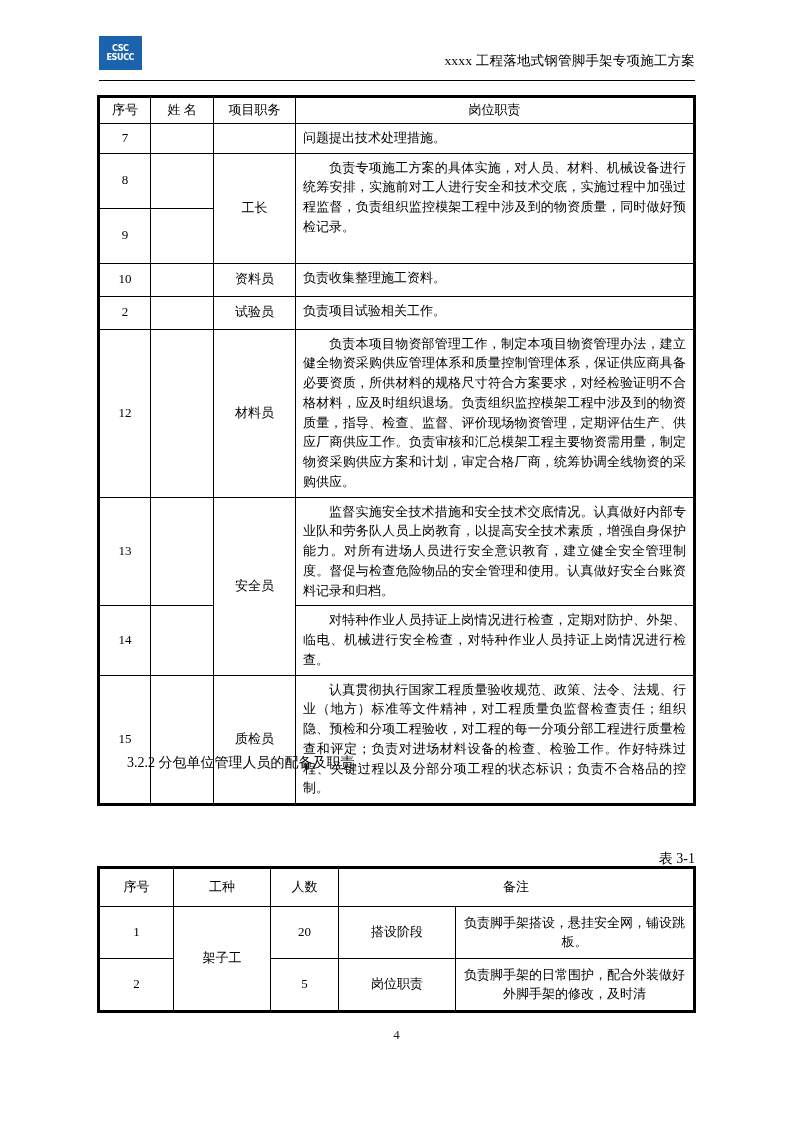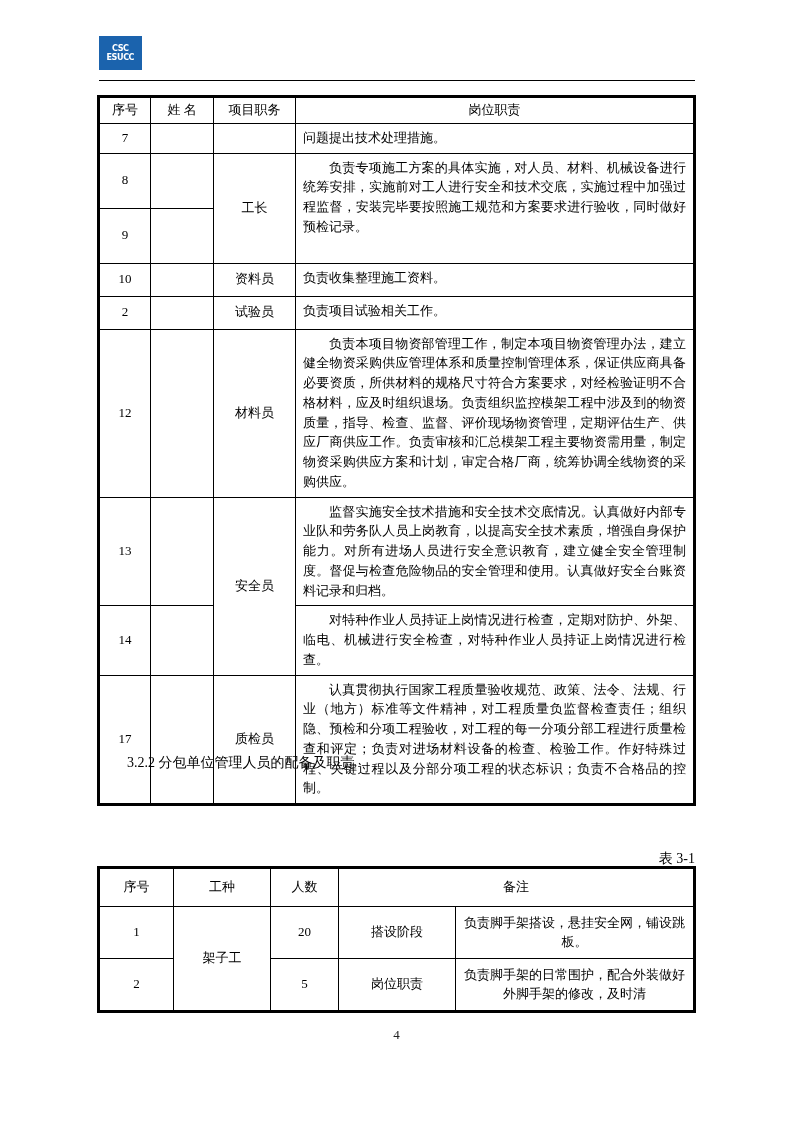--- a/index.html
+++ b/index.html
@@ -140,20 +140,21 @@
 
 <div class="page">
 
   <div class="header">
     <div class="logo">
       <div class="logo-inner">
         <span>CSC</span>
         <span>ESUCC</span>
       </div>
     </div>
+    <div class="header-title">xxxx 工程落地式钢管脚手架专项施工方案</div>
   </div>
   <div class="header-rule"></div>
 
   <div class="table-wrap" id="table1-wrap">
     <table class="doc-table">
       <colgroup>
         <col style="width:51px">
         <col style="width:63px">
         <col style="width:82px">
         <col>
@@ -170,21 +171,21 @@
           <td class="num">7</td>
           <td></td>
           <td></td>
           <td class="body-text noindent">问题提出技术处理措施。</td>
         </tr>
 
         <tr style="height:55px">
           <td class="num">8</td>
           <td></td>
           <td rowspan="2">工长</td>
-          <td rowspan="2" class="body-text">负责专项施工方案的具体实施，对人员、材料、机械设备进行统筹安排，实施前对工人进行安全和技术交底，实施过程中加强过程监督，安装完毕要按照施工规范和方案要求进行验收，同时做好预检记录。</td>
+          <td rowspan="2" class="body-text">负责专项施工方案的具体实施，对人员、材料、机械设备进行统筹安排，实施前对工人进行安全和技术交底，实施过程中加强过程监督，负责组织监控模架工程中涉及到的物资质量，同时做好预检记录。</td>
         </tr>
 
         <tr style="height:55px">
           <td class="num">9</td>
           <td></td>
         </tr>
 
         <tr style="height:33px">
           <td class="num">10</td>
           <td></td>
@@ -213,21 +214,21 @@
           <td class="body-text">监督实施安全技术措施和安全技术交底情况。认真做好内部专业队和劳务队人员上岗教育，以提高安全技术素质，增强自身保护能力。对所有进场人员进行安全意识教育，建立健全安全管理制度。督促与检查危险物品的安全管理和使用。认真做好安全台账资料记录和归档。</td>
         </tr>
 
         <tr>
           <td class="num">14</td>
           <td></td>
           <td class="body-text">对特种作业人员持证上岗情况进行检查，定期对防护、外架、临电、机械进行安全检查，对特种作业人员持证上岗情况进行检查。</td>
         </tr>
 
         <tr>
-          <td class="num">17</td>
+          <td class="num">15</td>
           <td></td>
           <td>质检员</td>
           <td class="body-text">认真贯彻执行国家工程质量验收规范、政策、法令、法规、行业（地方）标准等文件精神，对工程质量负监督检查责任；组织隐、预检和分项工程验收，对工程的每一分项分部工程进行质量检查和评定；负责对进场材料设备的检查、检验工作。作好特殊过程、关键过程以及分部分项工程的状态标识；负责不合格品的控制。</td>
         </tr>
       </tbody>
     </table>
   </div>
 
   <div class="para-block">
     <div class="p1">3.2.2 分包单位管理人员的配备及职责</div>

